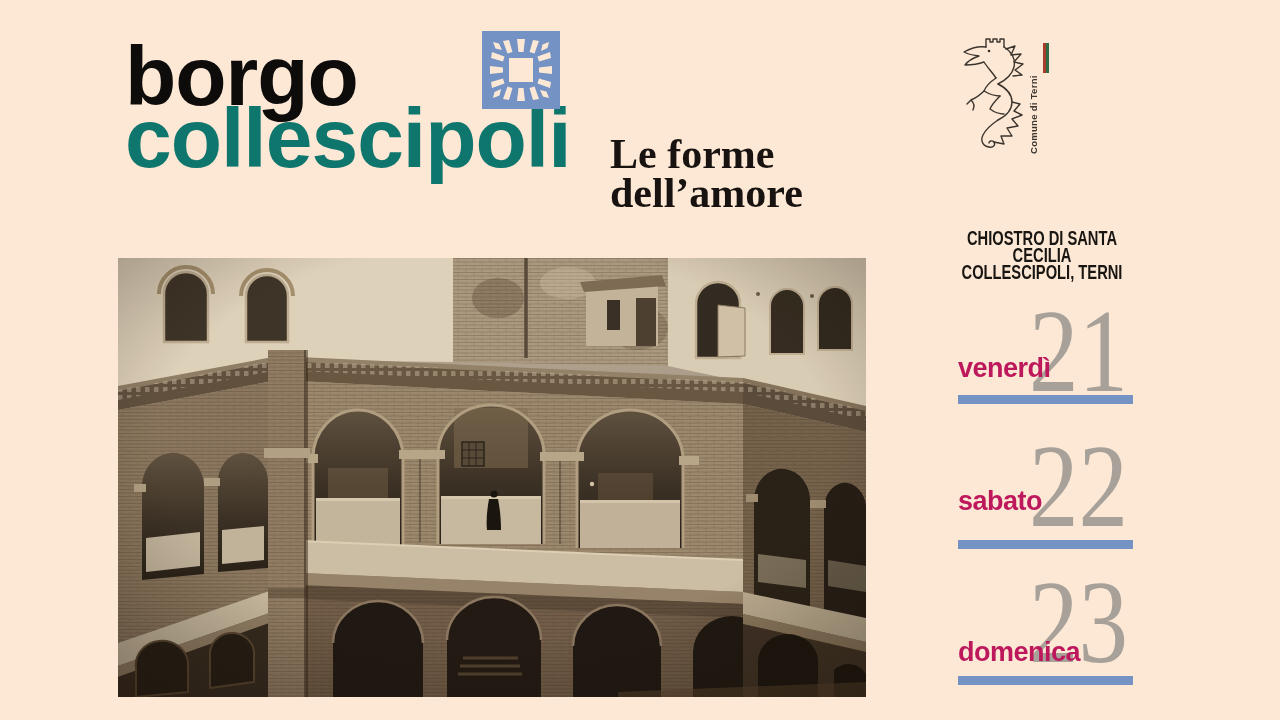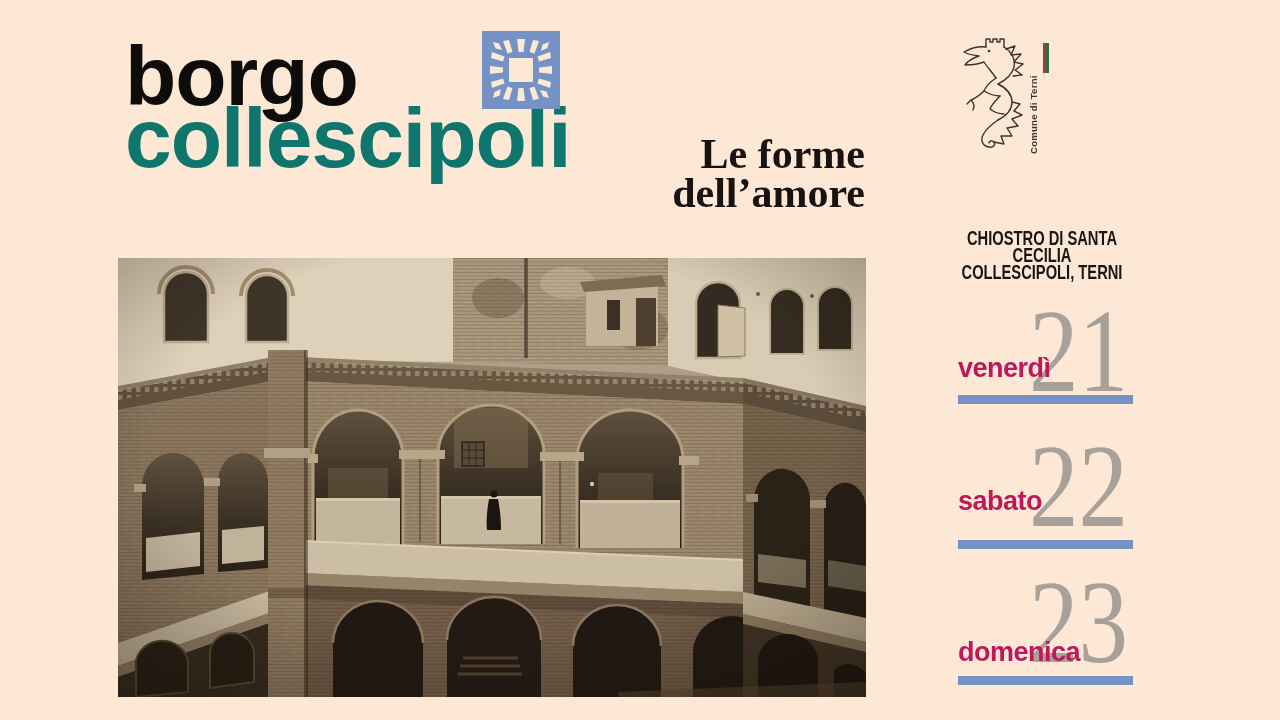--- a/index.html
+++ b/index.html
@@ -11,21 +11,21 @@
   .brand {
     position:absolute; left:125px; top:45px;
     font-weight:bold; font-size:84px; line-height:62px; letter-spacing:-1px;
     color:#0e0c0b; white-space:nowrap;
   }
   .brand .accent { color:#0f766e; }
   
   .mark { position:absolute; left:482px; top:31px; width:78px; height:78px; }
   
   .event-title {
-    position:absolute; left:610px; top:135px; width:255px; text-align:right;
+    position:absolute; left:610px; top:135px; width:255px; text-align:left;
     font-family:"Liberation Serif", serif; font-weight:bold;
     font-size:42px; line-height:39px; color:#181310;
   }
   
   .dragon { position:absolute; left:956px; top:34px; width:80px; height:118px; }
   .muni-text {
     position:absolute; left:1027px; top:70px; height:84px; width:14px;
     writing-mode:vertical-rl; transform:rotate(180deg);
     font-size:9.5px; font-weight:bold; letter-spacing:0.3px;
     color:#3c352e; line-height:14px; white-space:nowrap;

